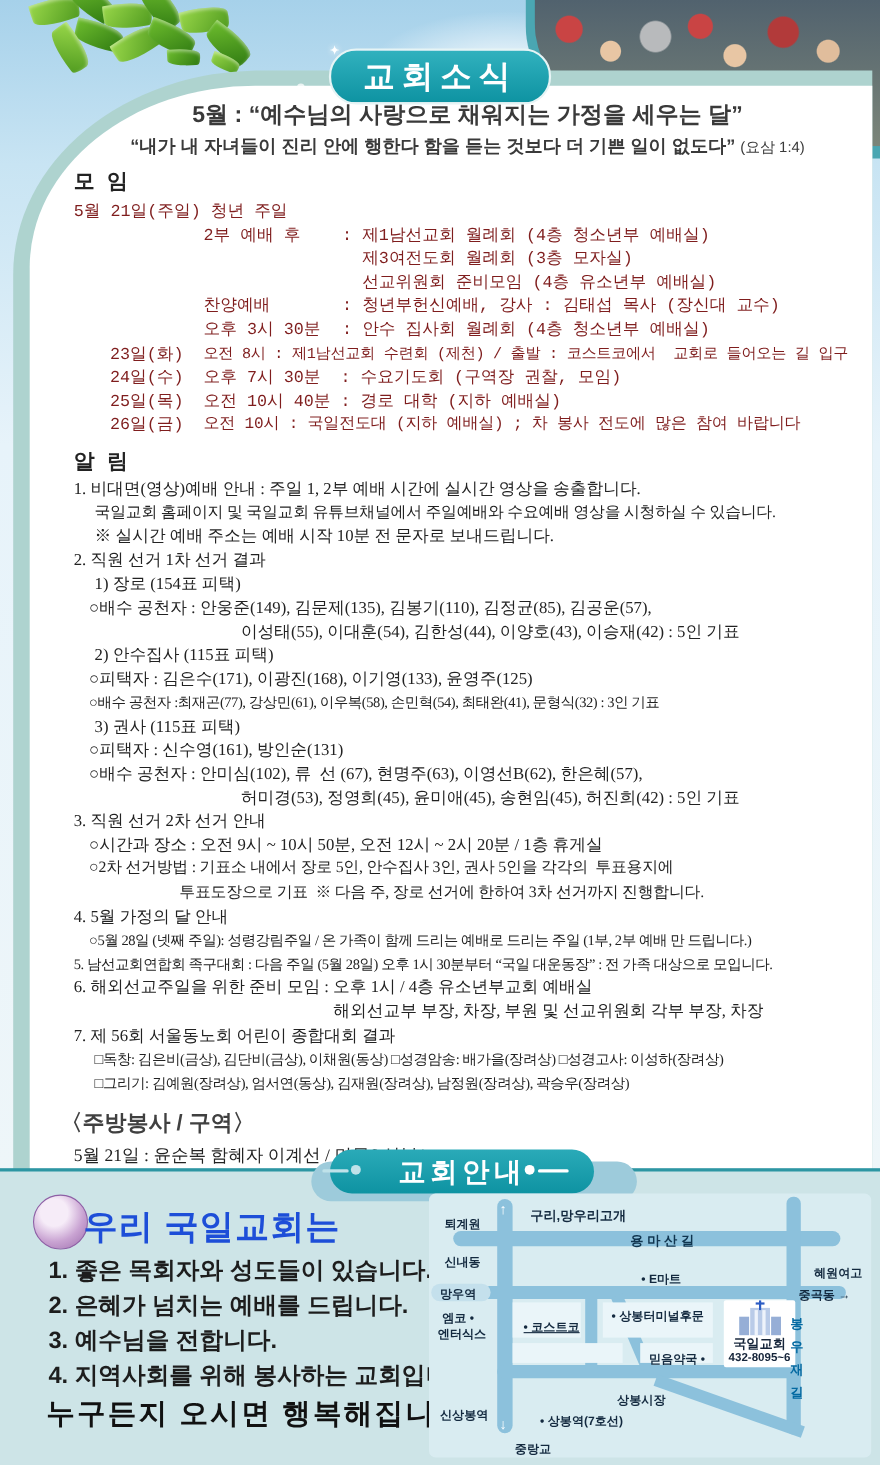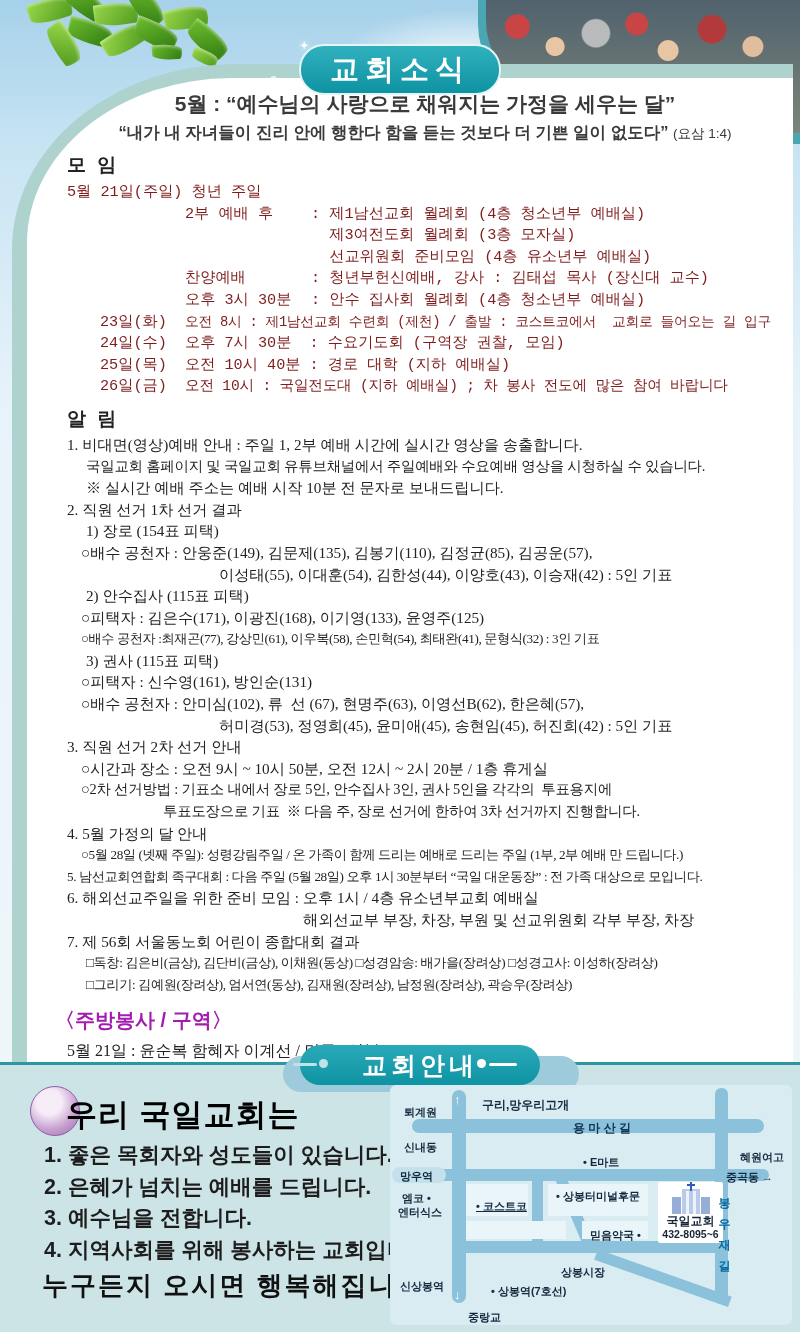--- a/index.html
+++ b/index.html
@@ -64,37 +64,37 @@
   .n-lines{margin-top:2px;}
   .n-line{white-space:pre;font-family:"Liberation Serif",serif;font-size:15.2px;color:#222;line-height:21.6px;overflow:hidden;}
   .n-line.L1{padding-left:19px;}
   .n-line.L2{padding-left:14px;}
   .n-line.L3{padding-left:152px;}
   .n-line.L3b{padding-left:96px;}
   .n-line.L4{padding-left:236px;}
   .n-line.sm{font-size:13.2px;letter-spacing:-.4px;}
   .n-line.md{font-size:14.4px;letter-spacing:-.2px;}
 
-  .k-head{font-weight:bold;font-size:20px;color:#a21caf;margin:12px 0 4px -12px;}
+  .k-head{font-weight:bold;font-size:20px;color:#404040;margin:12px 0 4px -12px;}
   .k-line{font-family:"Liberation Serif",serif;font-size:16px;color:#222;line-height:25px;white-space:pre;}
 
   
   .divider{position:absolute;left:0;top:1062px;width:800px;height:3px;background:#2d96a3;}
   .guide-underlay{position:absolute;left:283px;top:1056px;width:296px;height:36px;border-radius:18px;background:#9dcbdb;}
   .guide-banner{position:absolute;left:300px;top:1045px;width:240px;height:40px;border-radius:20px;
                 background:linear-gradient(180deg,#2aaab8,#0e93a2);color:#fff;font-size:25px;font-weight:bold;
                 letter-spacing:4px;display:flex;align-items:center;justify-content:center;}
   .deco-line{position:absolute;height:3px;border-radius:2px;}
   .deco-dot{position:absolute;border-radius:50%;}
 
   
   .sphere{position:absolute;left:30px;top:1086px;width:48px;height:48px;border-radius:50%;
           background:radial-gradient(circle at 38% 32%,#f6ecf8 0 28%,#c9a3d2 60%,#9a6bab 100%);
           border:1px solid #8e5fa5;}
-  .intro-title{position:absolute;left:66px;top:1094px;font-size:31px;font-weight:bold;color:#000000;letter-spacing:1px;}
+  .intro-title{position:absolute;left:76px;top:1094px;font-size:31px;font-weight:bold;color:#1d4ed8;letter-spacing:1px;}
   .intro-points{position:absolute;left:44px;top:1140px;}
   .intro-point{font-size:21.5px;font-weight:bold;color:#1d1d1d;line-height:31.5px;white-space:nowrap;}
   .slogan{position:absolute;left:42px;top:1268px;font-size:26px;font-weight:bold;color:#111;letter-spacing:2px;white-space:nowrap;}
 
   
   .map{position:absolute;left:390px;top:1085px;width:402px;height:240px;background:#d9ecf1;border-radius:6px;}
   .road{position:absolute;background:#8cc1dc;}
   .block{position:absolute;background:#eaf5f9;}
   .mlabel{position:absolute;font-size:11px;font-weight:bold;color:#13293f;white-space:nowrap;}
   .mlabel.onroad{color:#10354f;}

